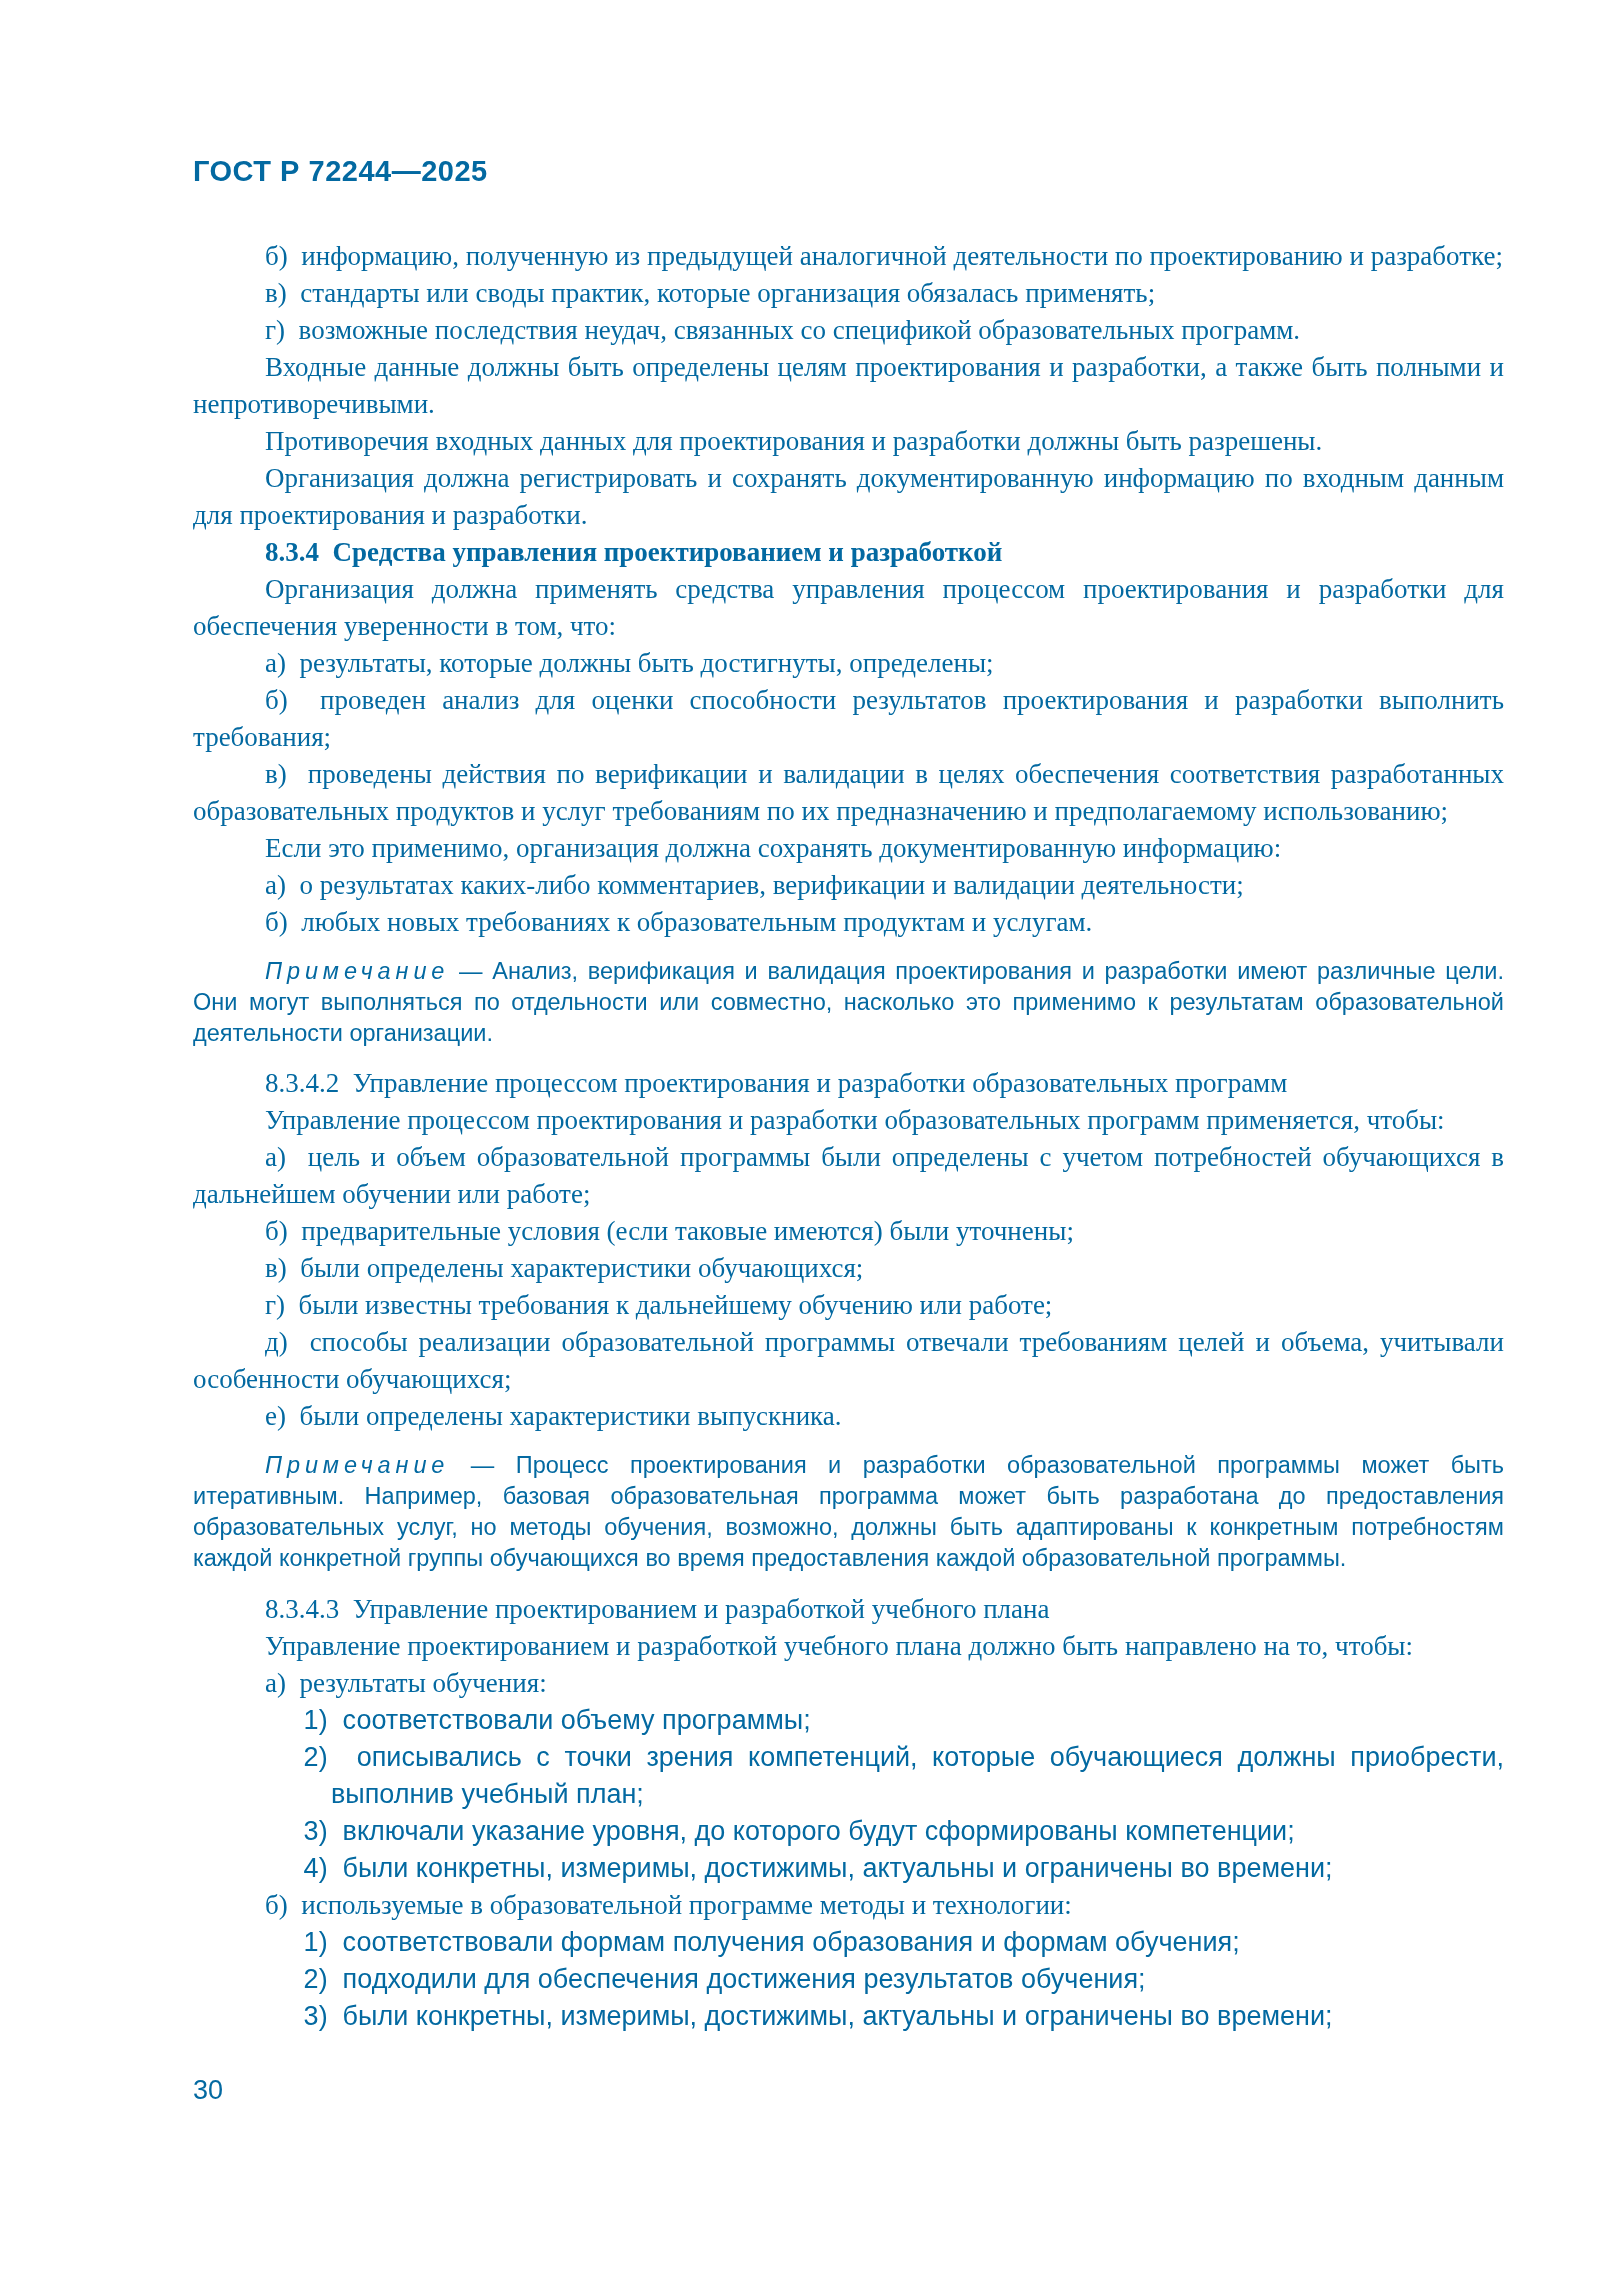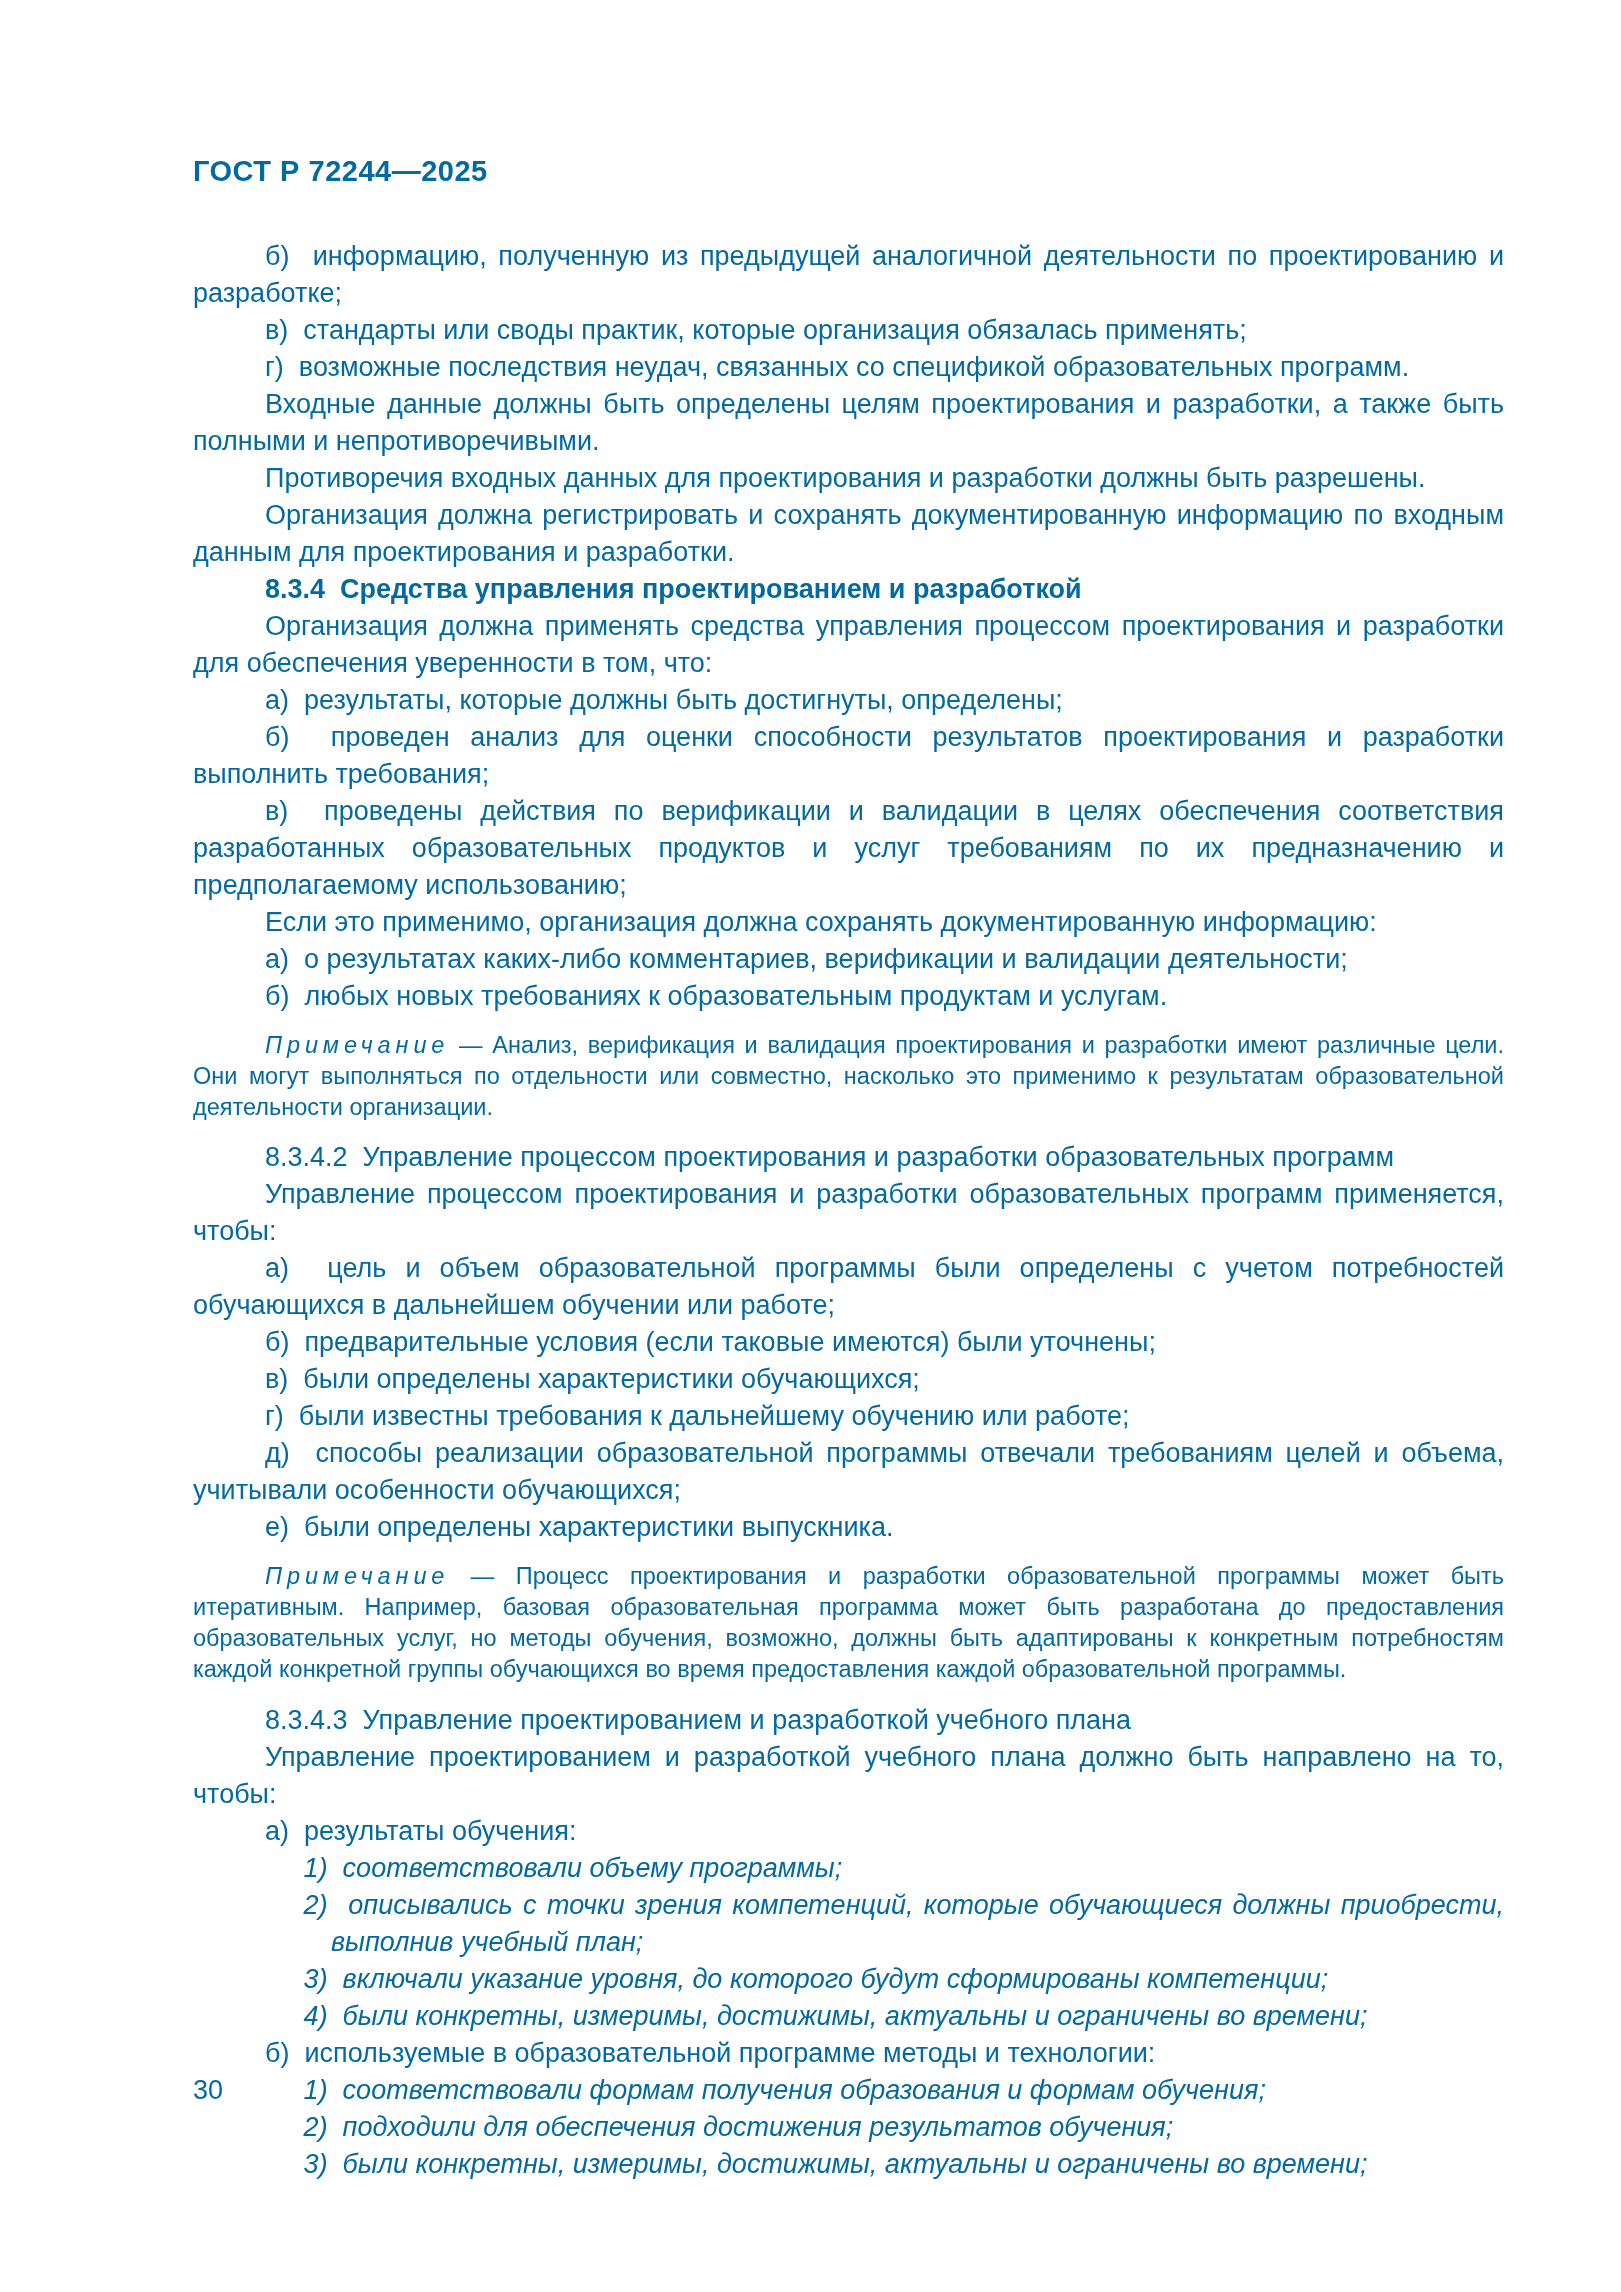--- a/index.html
+++ b/index.html
@@ -19,27 +19,27 @@
     font-weight: bold;
     line-height: 36px;
     margin: 0 0 49px 0;
     letter-spacing: 0.5px;
   }
   .body-text { font-size: 27px; line-height: 37px; }
   .p {
     margin: 0;
     text-align: justify;
     text-indent: 72px;
+    font-family: Liberation Serif, serif;
   }
   .bold { font-weight: bold; }
   .sub {
     margin: 0 0 0 138px;
     text-align: justify;
     text-indent: -27.4px;
-    font-style: italic;
   }
   .note {
     font-size: 23.5px;
     line-height: 31px;
     text-align: justify;
     text-indent: 72px;
     margin: 14.7px 0 16.7px 0;
   }
   .note-label { letter-spacing: 4.9px; font-style: italic; }
   .page-number {

